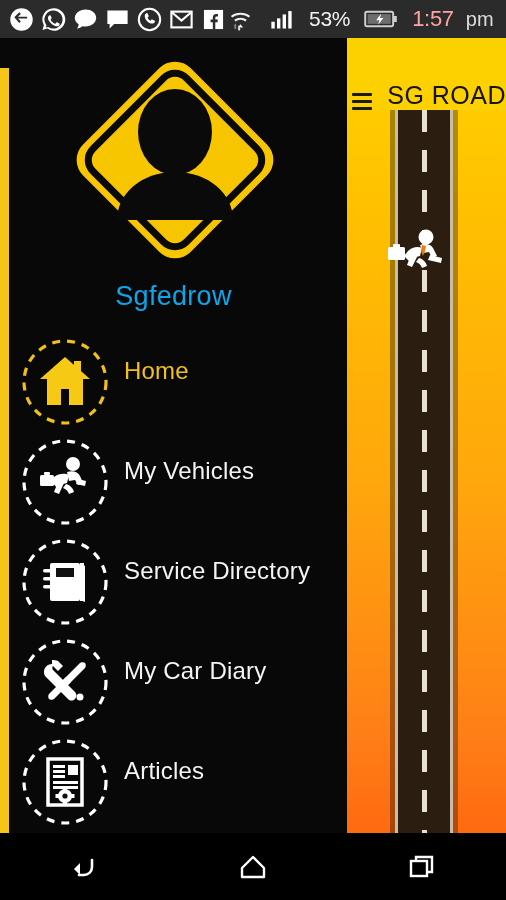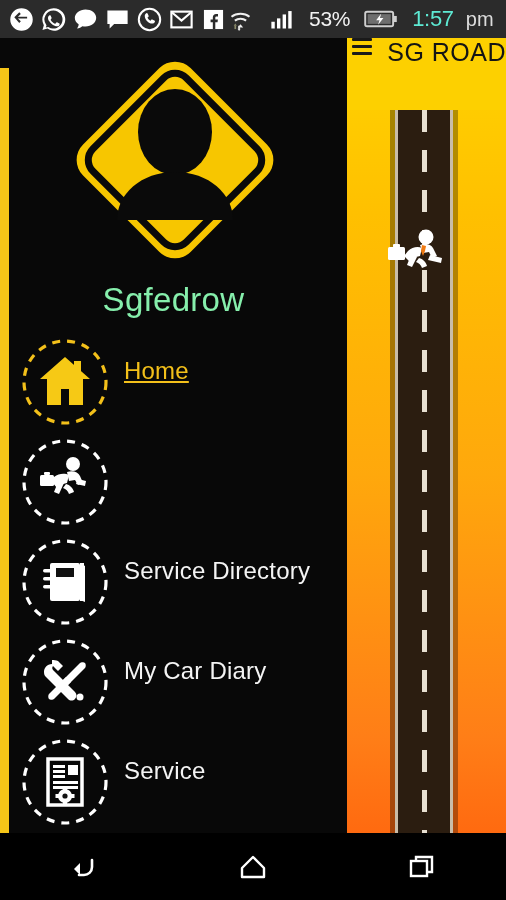--- a/index.html
+++ b/index.html
@@ -10,32 +10,32 @@
 
   
   .statusbar{
     position:absolute; left:0; top:0; width:506px; height:38px;
     background:#2b2b2b; display:flex; align-items:center; z-index:60;
   }
   .sb-left{ display:flex; align-items:center; gap:5px; padding-left:8px; }
   .sb-right{ margin-left:auto; display:flex; align-items:center; gap:14px; padding-right:25px; }
   .sb-ico{ width:27px; height:27px; display:block; }
   .sb-pct{ color:#f2f2f2; font-size:21px; letter-spacing:-0.3px; }
-  .sb-time{ color:#5eead4; font-size:22px; letter-spacing:-0.3px; }
+  .sb-time{ color:#fca5a5; font-size:22px; letter-spacing:-0.3px; }
   .sb-ampm{ color:#dcdcdc; font-size:20px; margin-left:-2px; }
 
   
   .appside{
     position:absolute; left:346px; top:38px; width:160px; height:795px;
     background:linear-gradient(to bottom,#ffd400 0%,#ffc000 22%,#ffa80c 55%,#ff7e17 88%,#ff6a10 100%);
     overflow:hidden; z-index:10;
   }
   .appbar{
     position:absolute; left:0; top:0; width:160px; height:72px;
-    background:#fdd000; display:flex; align-items:flex-start; z-index:4;
+    background:#fdd000; display:flex; align-items:flex-end; z-index:4;
   }
   .hamburger{ width:22px; margin-left:6px; display:flex; flex-direction:column; gap:4px; }
   .hamburger i{ display:block; height:3px; background:#1a1a1a; border-radius:1px; }
   .appbar-title{
     color:#141414; font-size:25px; font-weight:400; margin-left:15px;
     white-space:nowrap; letter-spacing:.5px;
   }
   
   .road-wrap{ position:absolute; left:0; top:72px; width:160px; height:723px; }
   .road{
@@ -56,35 +56,35 @@
     position:absolute; left:0; top:38px; width:347px; height:795px;
     background:#080808; z-index:30; overflow:hidden;
   }
   .drawer-stripe{
     position:absolute; left:0; top:30px; width:9px; height:765px; background:#f5c518; z-index:3;
   }
   .logo-area{ position:absolute; left:0; top:0; width:347px; height:278px; }
   .logo-sign{ position:absolute; left:55px; top:2px; width:240px; height:240px; }
   .logo-name{
     position:absolute; left:0; top:243px; width:347px; text-align:center;
-    color:#86efac; font-size:33px; letter-spacing:.3px;
+    color:#0ea5e9; font-size:27px; letter-spacing:.3px;
   }
 
   .menu{ position:absolute; left:0; top:283px; width:347px; }
   .mrow{
     position:relative; height:100px; display:flex; align-items:center;
   }
   .mcirc{
     position:absolute; left:20px; top:16px; width:90px; height:90px;
   }
   .mlabel{
     position:absolute; left:124px; color:#f4f4f4; font-size:24px; letter-spacing:.2px;
     white-space:nowrap;
   }
-  .mrow.active .mlabel{ color:#f3c01a;text-decoration:underline; }
+  .mrow.active .mlabel{ color:#f3c01a; }
 
   
   .navbar{
     position:absolute; left:0; bottom:0; width:506px; height:67px; background:#000;
     display:flex; align-items:center; justify-content:space-around; z-index:70;
   }
   .navbtn{ width:90px; height:48px; display:flex; align-items:center; justify-content:center; }
 </style>
 </head>
 <body>
@@ -205,20 +205,21 @@
           <circle cx="45" cy="45" r="41" fill="none" stroke="#fff" stroke-width="3.2" stroke-dasharray="8 7"></circle>
           <circle cx="53" cy="27" r="7" fill="#fff"></circle>
           <path fill="#fff" d="M47 35c6-2 11 0 13 4l3 7-5 2-3-5-6 1z"></path>
           <path fill="#fff" d="M34 40c5-4 11-4 15-2l-2 8c-4 1-7 2-10 5l-5-6z"></path>
           <path fill="#fff" d="M44 46l-5 11-5-2 4-10z"></path>
           <path fill="#fff" d="M46 47c4 1 7 4 8 8l-5 2c-1-3-3-5-6-6z"></path>
           <path fill="#fff" d="M58 42l8 2-1 5-9-2z"></path>
           <rect x="20" y="38" width="14" height="11" rx="1.5" fill="#fff"></rect>
           <rect x="24" y="35" width="6" height="3" rx="1" fill="#fff"></rect>
         </svg>
+        <span class="mlabel">My Vehicles</span>
       </div>
 
       <div class="mrow">
         <svg class="mcirc" viewBox="0 0 90 90">
           <circle cx="45" cy="45" r="41" fill="none" stroke="#fff" stroke-width="3.2" stroke-dasharray="8 7"></circle>
           <rect x="30" y="26" width="30" height="38" rx="2" fill="#fff"></rect>
           <path fill="#fff" d="M60 26h4v38h-4z"></path>
           <path fill="#fff" d="M60 26l5 3v36l-5-2z"></path>
           <rect x="36" y="31" width="18" height="9" fill="#111"></rect>
           <rect x="23" y="32" width="9" height="3.5" rx="1.7" fill="#fff"></rect>
@@ -251,21 +252,21 @@
           <rect x="33" y="49" width="25" height="3" fill="#fff"></rect>
           <circle cx="45" cy="59" r="7" fill="#fff"></circle>
           <circle cx="45" cy="59" r="2.6" fill="#111"></circle>
           <g fill="#fff">
             <rect x="43" y="49.5" width="4" height="4"></rect>
               <rect x="43" y="64.5" width="4" height="4"></rect>
             <rect x="35.5" y="57" width="4" height="4"></rect>
               <rect x="50.5" y="57" width="4" height="4"></rect>
           </g>
         </svg>
-        <span class="mlabel">Service</span>
+        <span class="mlabel">Articles</span>
       </div>
 
       <div class="mrow">
 
         <span class="mlabel"></span>
       </div>
 
     </div>
   </div>
 

